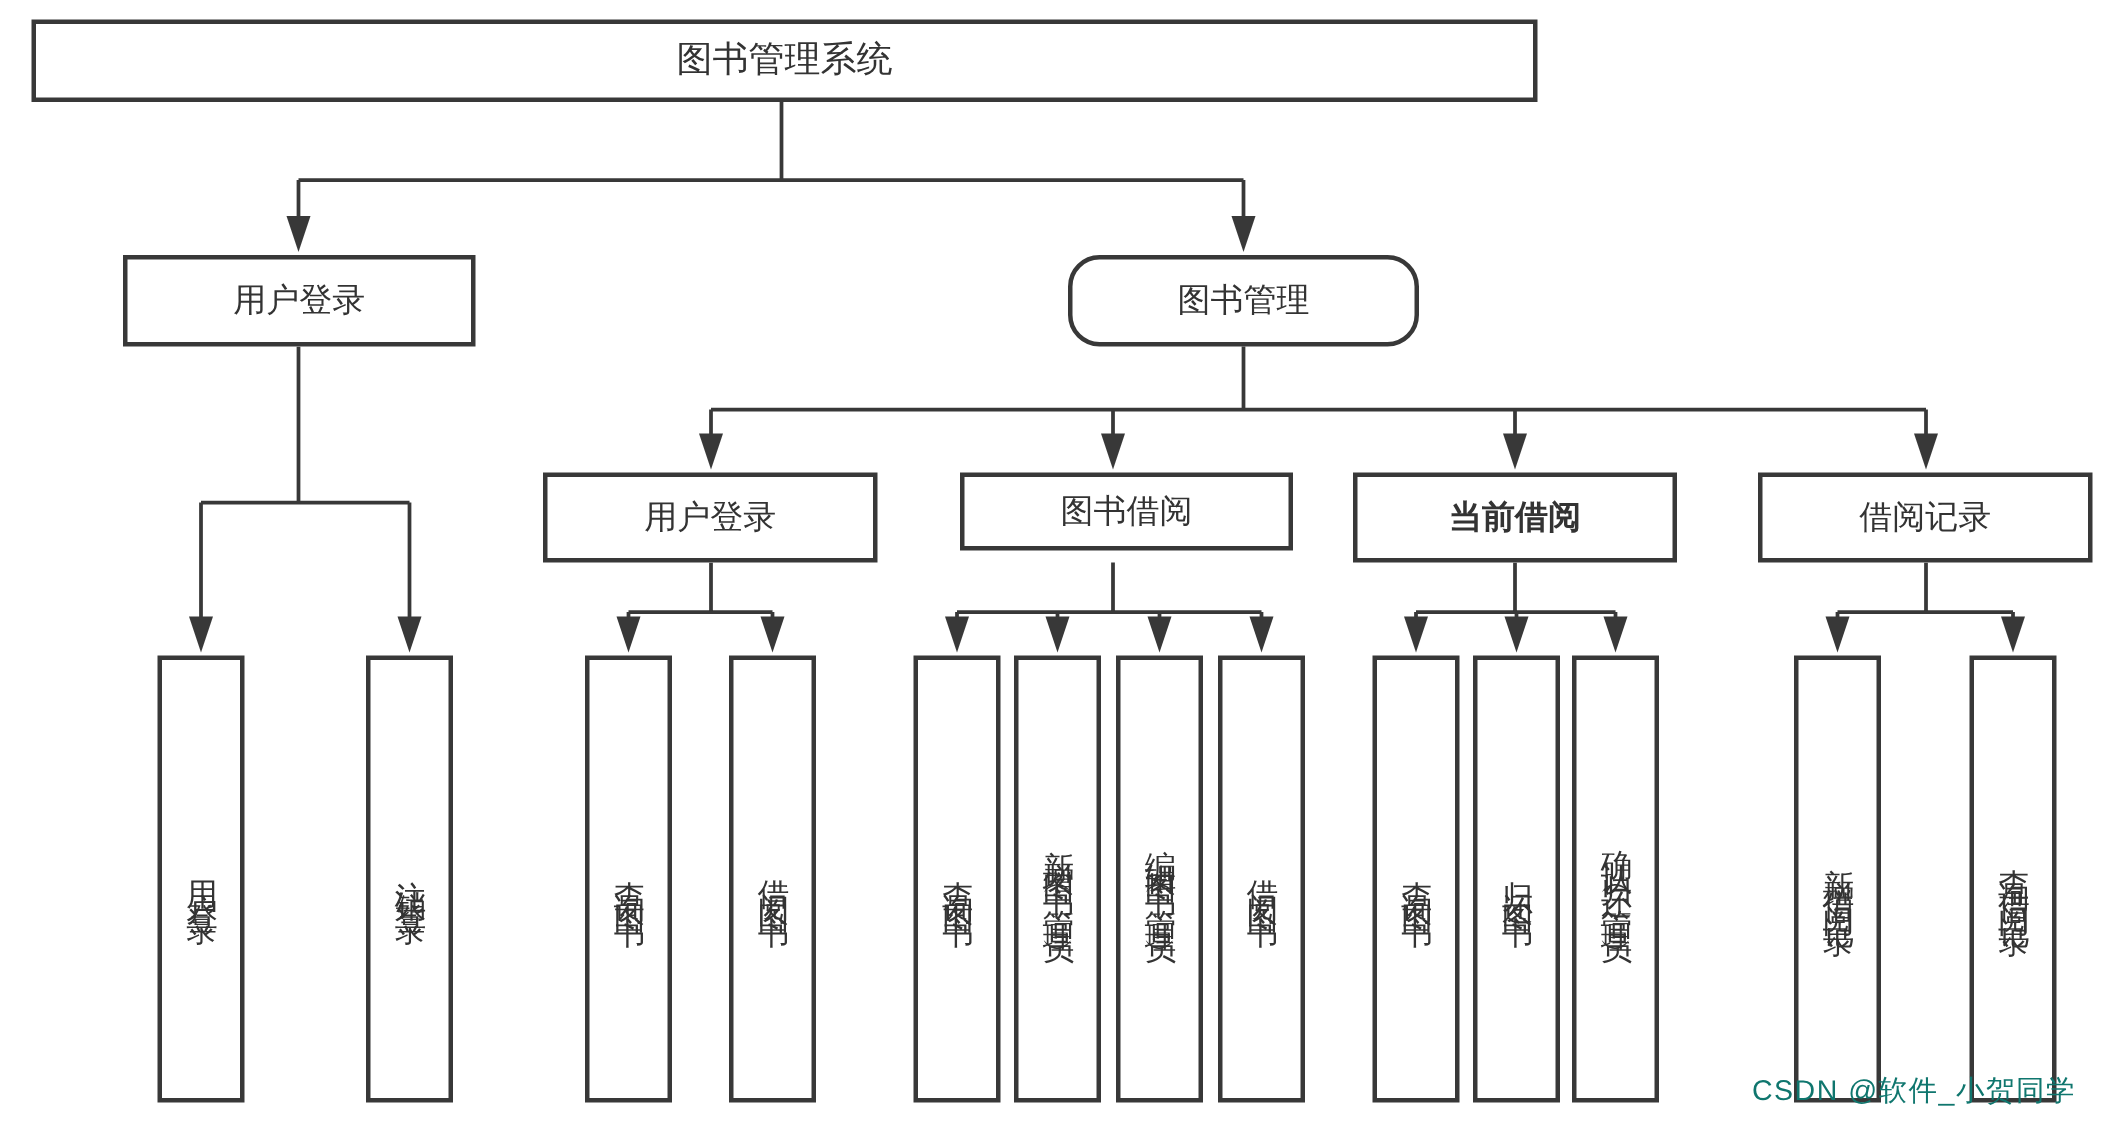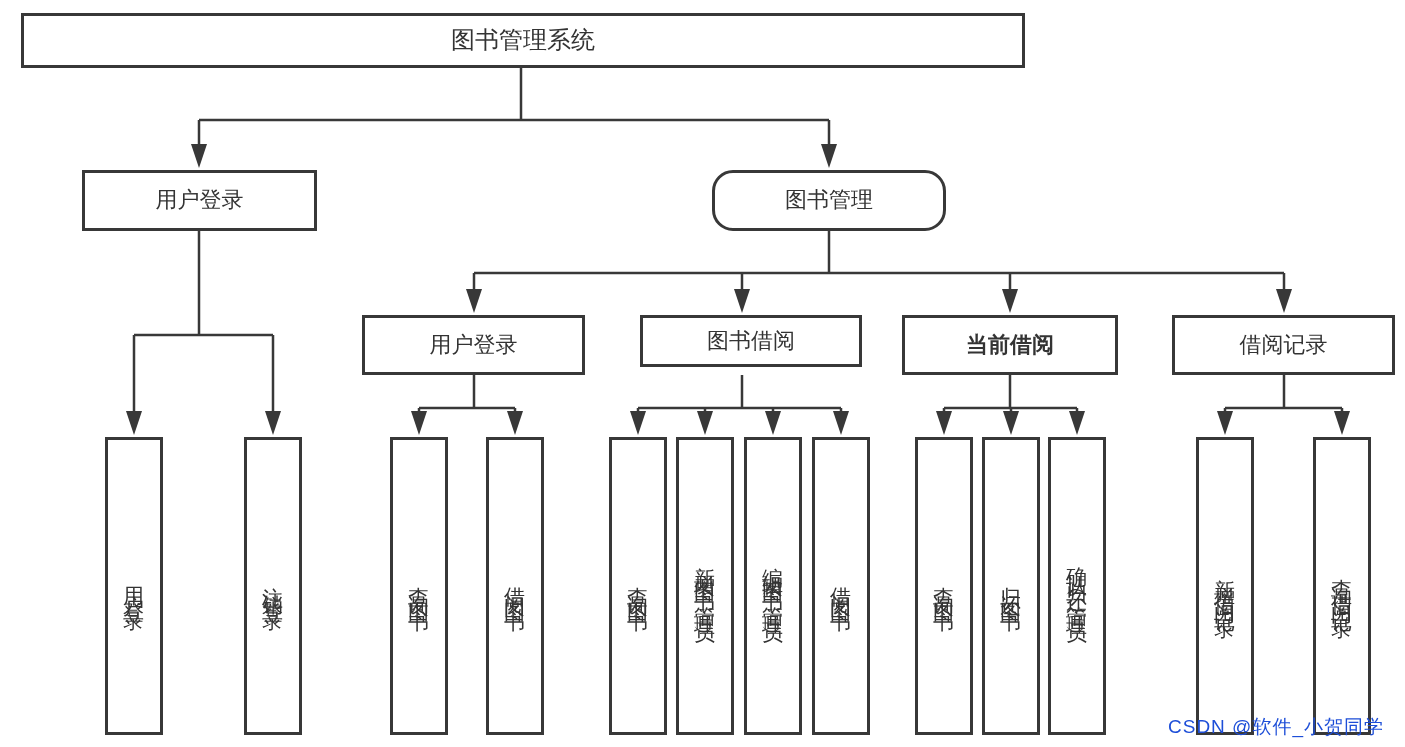--- a/index.html
+++ b/index.html
@@ -42,21 +42,21 @@
     writing-mode: vertical-rl;
     text-orientation: mixed;
     letter-spacing: 8px;
   }
   .watermark {
     position: absolute;
     left: 1150px;
     top: 714px;
     width: 252px;
     font-size: 19px;
-    color: #1d4ed8;
+    color: #0f766e;
     letter-spacing: 1px;
     text-align: center;
     z-index: 5;
     white-space: nowrap;
   }
 </style>
 </head>
 <body>
 
 <div id="stage">

